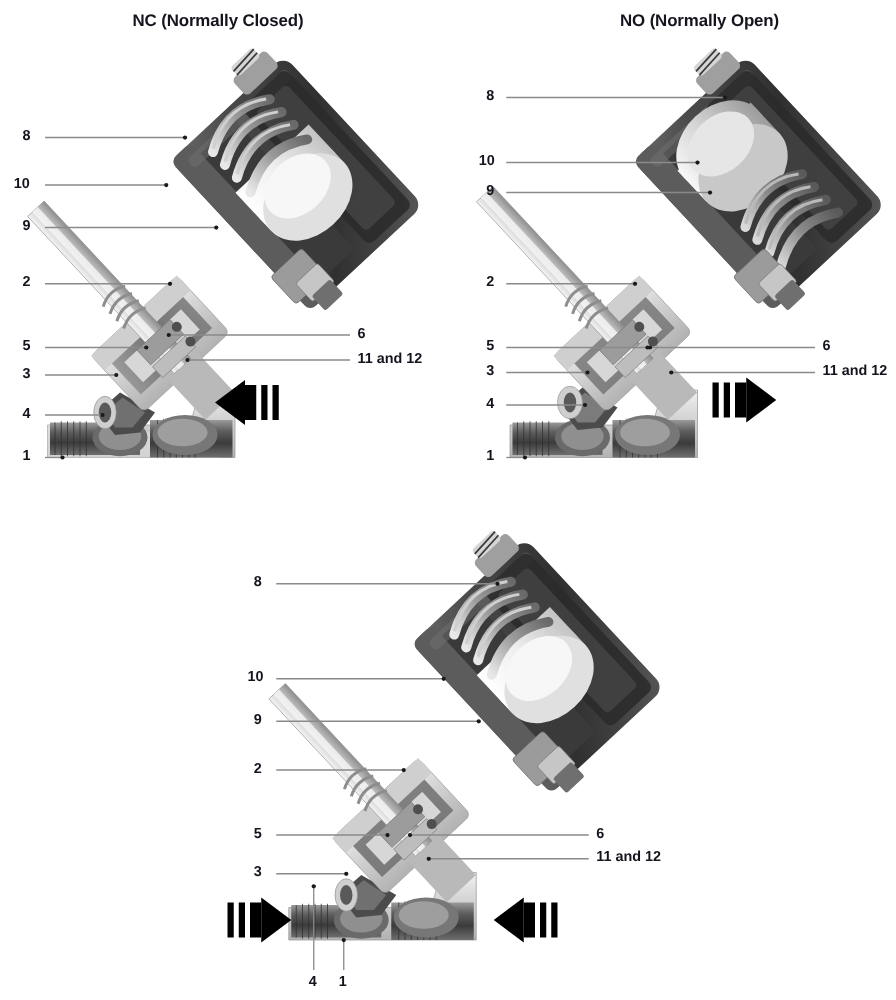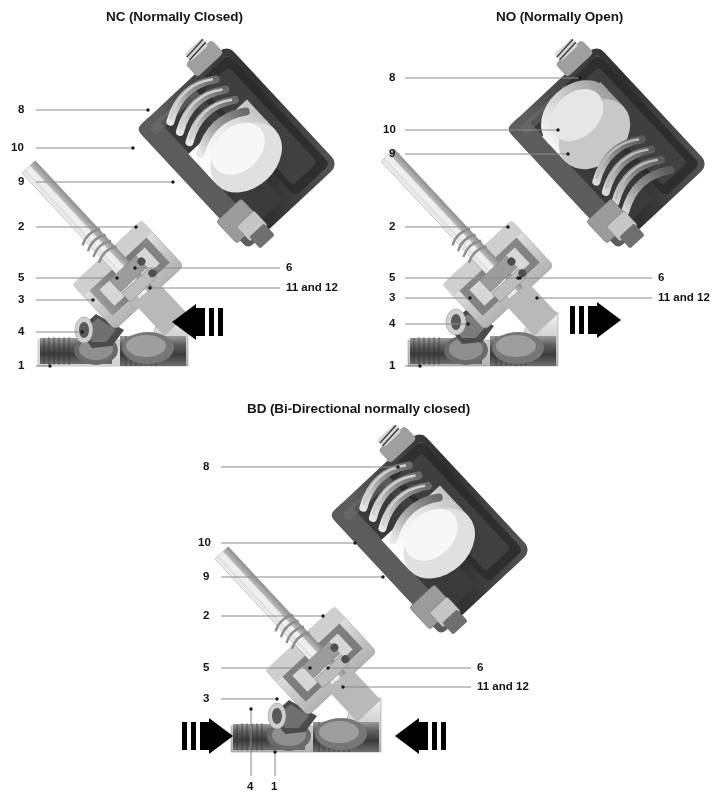--- a/index.html
+++ b/index.html
@@ -430,21 +430,20 @@
     <div class="callout-num" style="left:389px; top:272px;">5</div>
     <div class="callout-num" style="left:389px; top:292px;">3</div>
     <div class="callout-num" style="left:389px; top:318px;">4</div>
     <div class="callout-num" style="left:389px; top:360px;">1</div>
     <div class="callout-num" style="left:658px; top:272px;">6</div>
     <div class="callout-num" style="left:658px; top:292px;">11 and 12</div>
   </div>
 
   <div class="panel" style="left:0px; top:0px; width:717px; height:800px;">
 
-    <div class="panel-title" style="left:247px; top:401px;">BD (Bi-Directional normally closed)</div>
 
     <svg class="diagram" width="717" height="800" viewBox="0 0 717 800">
       <defs>
         <linearGradient id="bdBody" x1="0" y1="0" x2="0" y2="1">
           <stop offset="0" stop-color="#f2f2f2"></stop>
           <stop offset="0.35" stop-color="#d8d8d8"></stop>
           <stop offset="1" stop-color="#b2b2b2"></stop>
         </linearGradient>
         <linearGradient id="bdPipe" x1="0" y1="0" x2="0" y2="1">
           <stop offset="0" stop-color="#9a9a9a"></stop>

